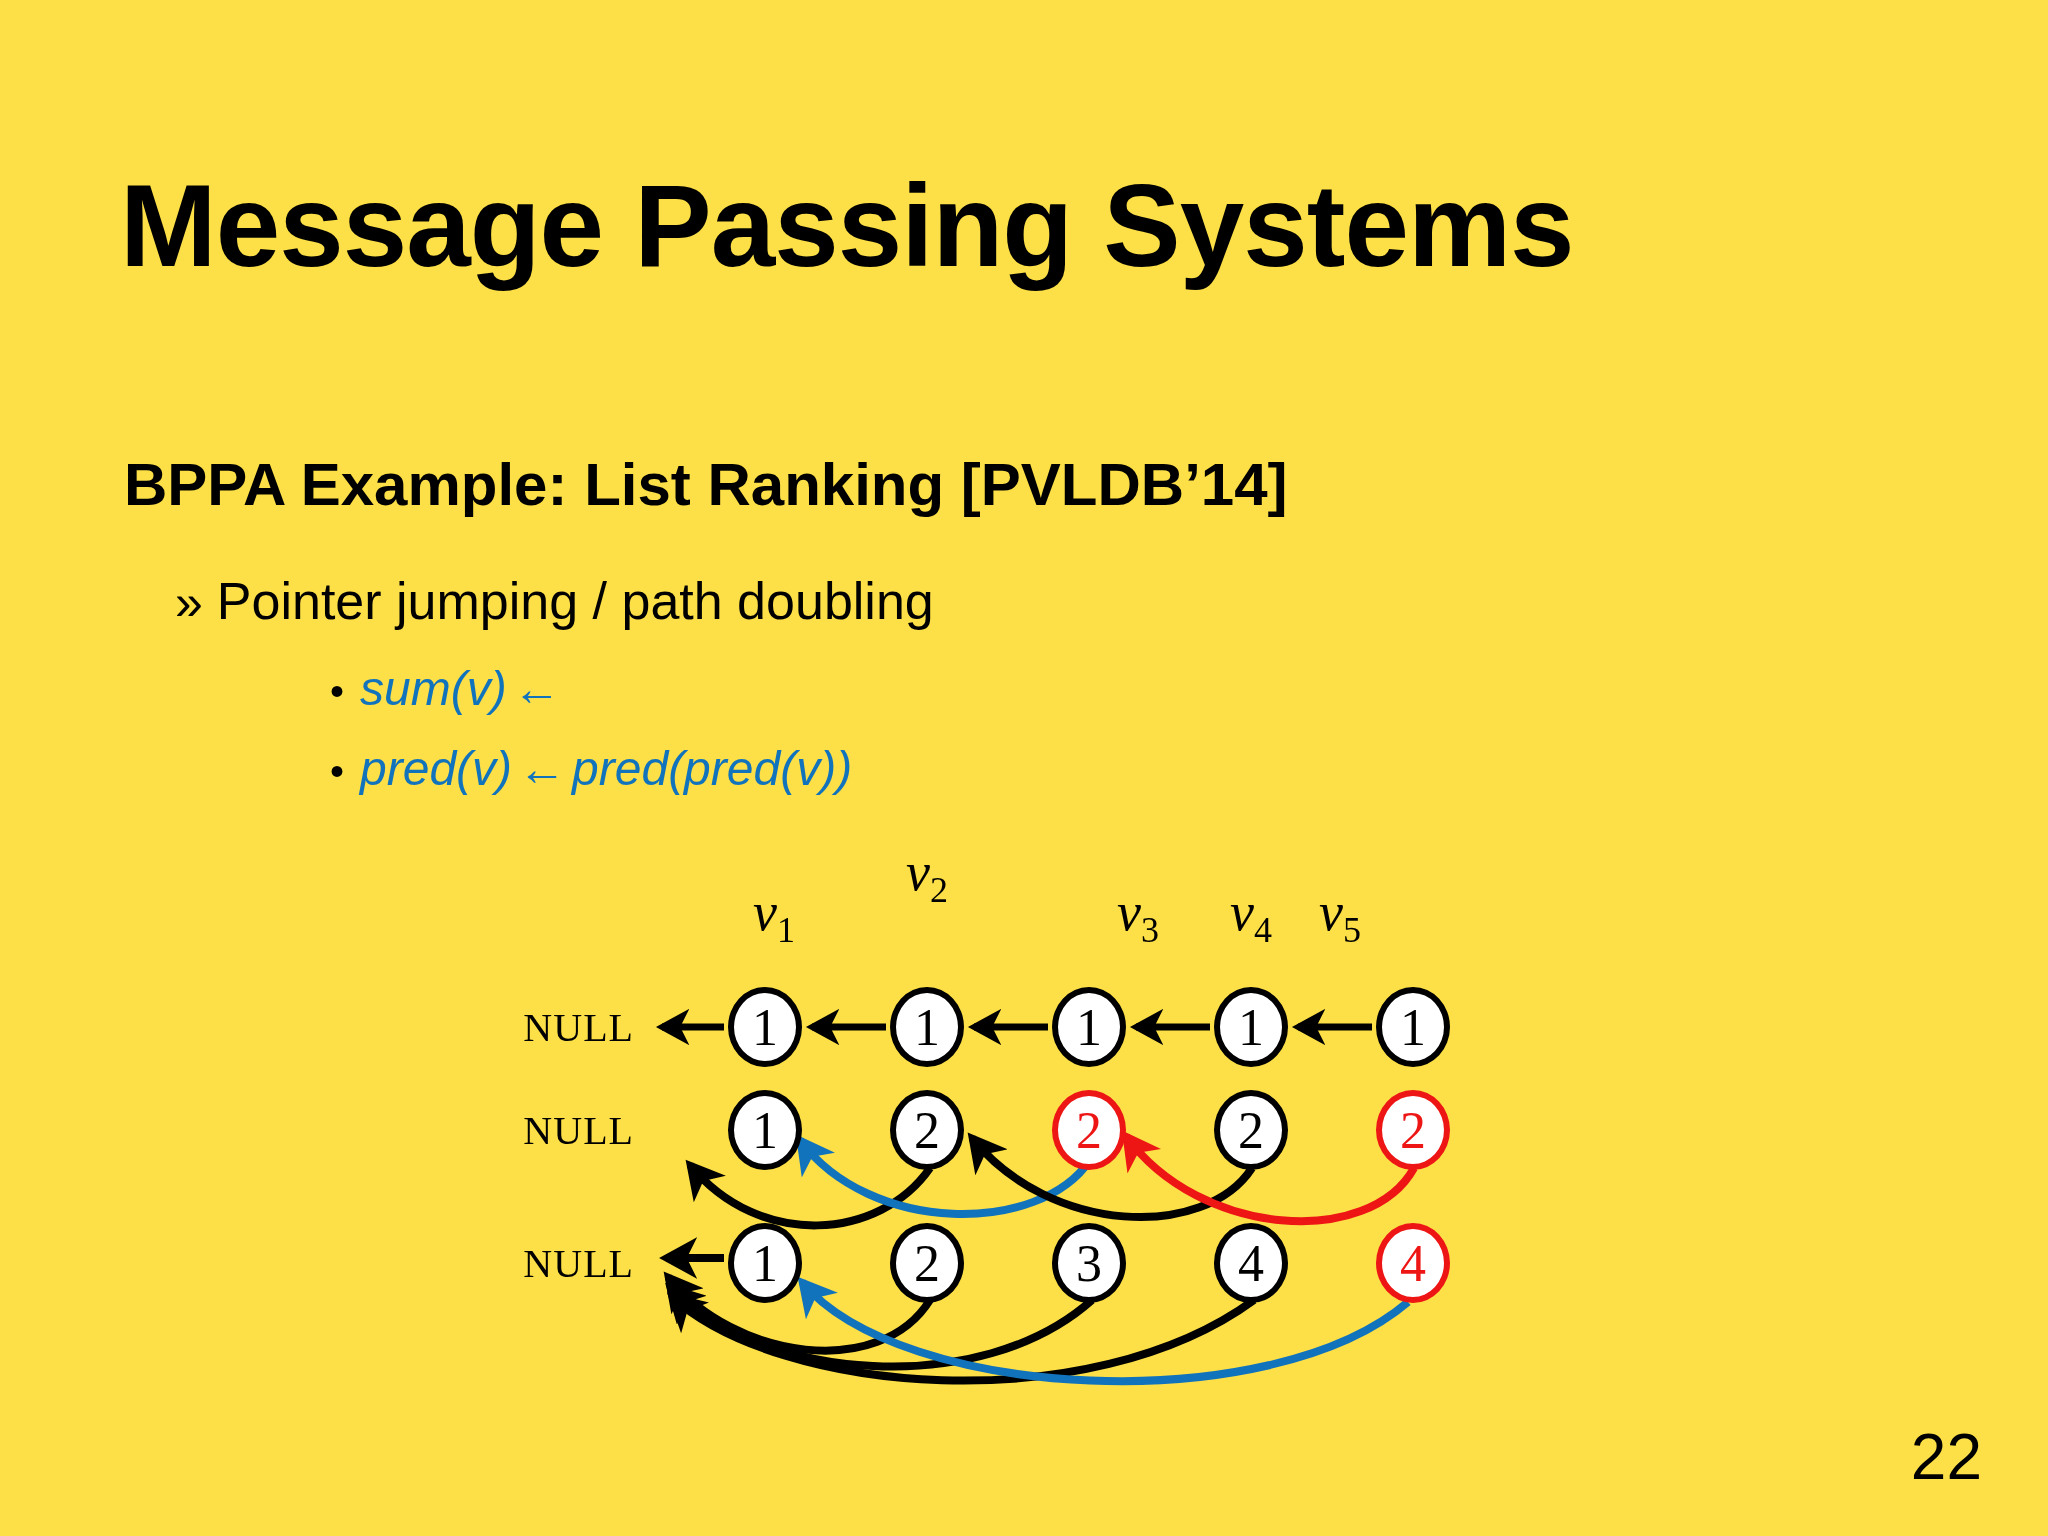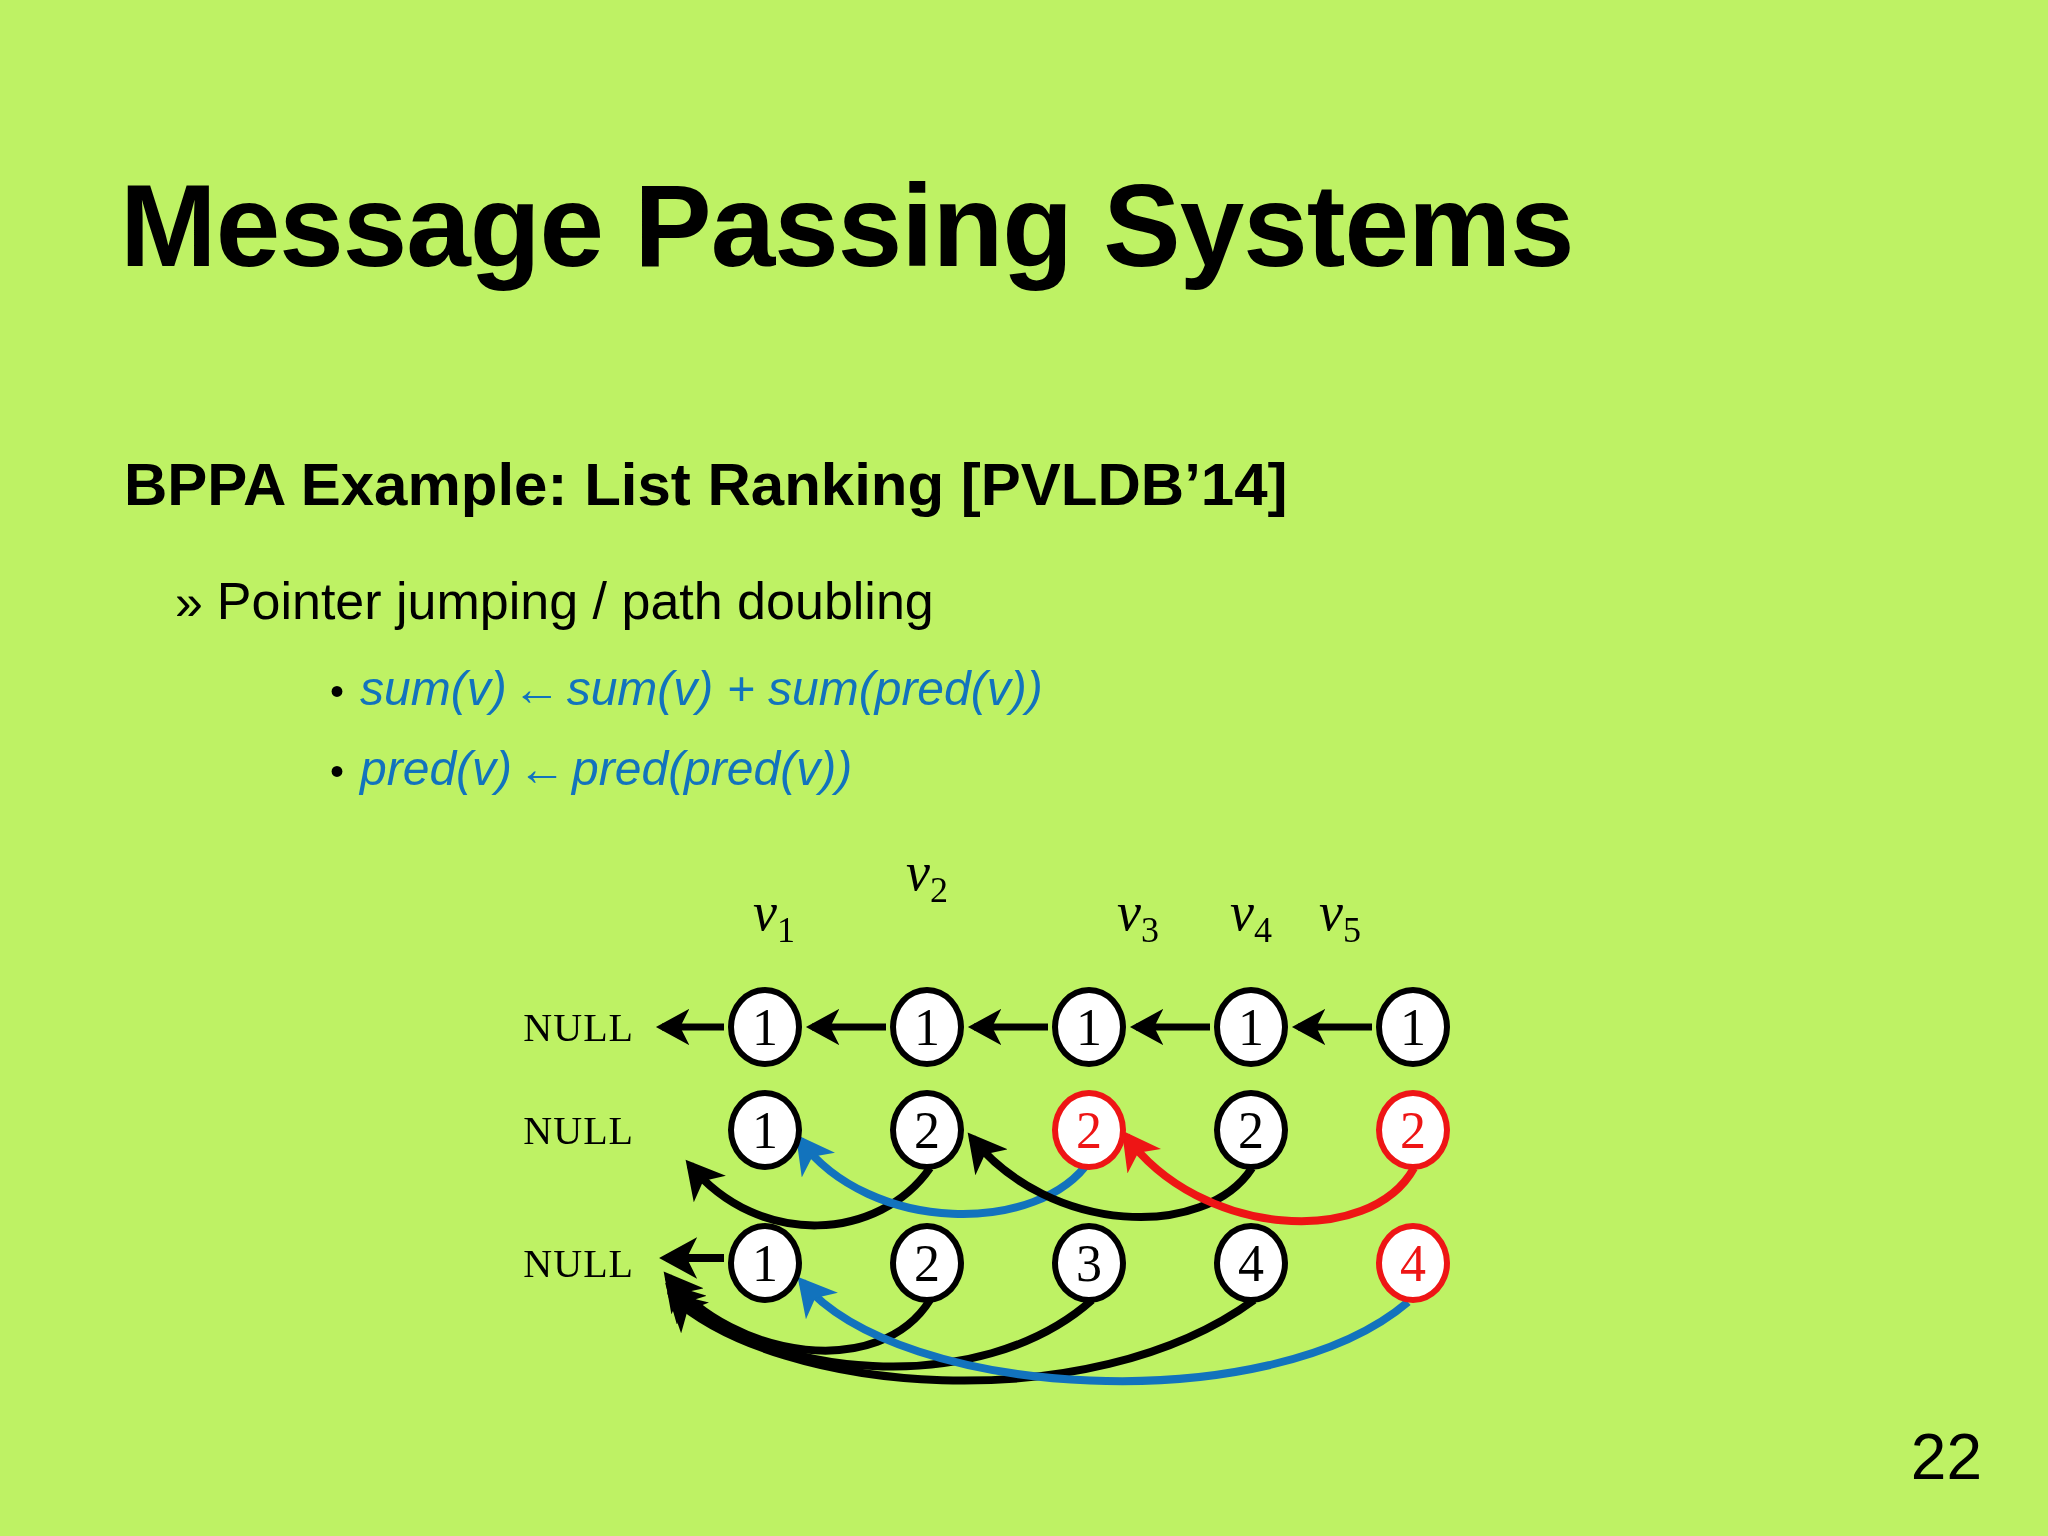--- a/index.html
+++ b/index.html
@@ -12,21 +12,21 @@
     height: 1536px;
     position: relative;
     overflow: hidden;
     font-family: "Liberation Sans", sans-serif;
     color: #000000;
   }
 
   #slide {
     position: absolute;
     inset: 0;
-    background: #bef264;
+    background: #fde047;
   }
 
   
   .slide-title {
     position: absolute;
     left: 120px;
     top: 168px;
     font-size: 116px;
     font-weight: bold;
     letter-spacing: -1px;
@@ -166,21 +166,20 @@
 
   <div class="level2">
     <span class="marker">»</span>
     <span>Pointer jumping / path doubling</span>
   </div>
 
   <div class="level3 l3a">
     <span class="dot">•</span>
     <span class="formula">sum(v)</span>
     <span class="arrow">←</span>
-    <span class="formula">sum(v) + sum(pred(v))</span>
   </div>
 
   <div class="level3 l3b">
     <span class="dot">•</span>
     <span class="formula">pred(v)</span>
     <span class="arrow">←</span>
     <span class="formula">pred(pred(v))</span>
   </div>
 
   <svg id="diagram" viewBox="0 0 2048 1536" xmlns="http://www.w3.org/2000/svg">

